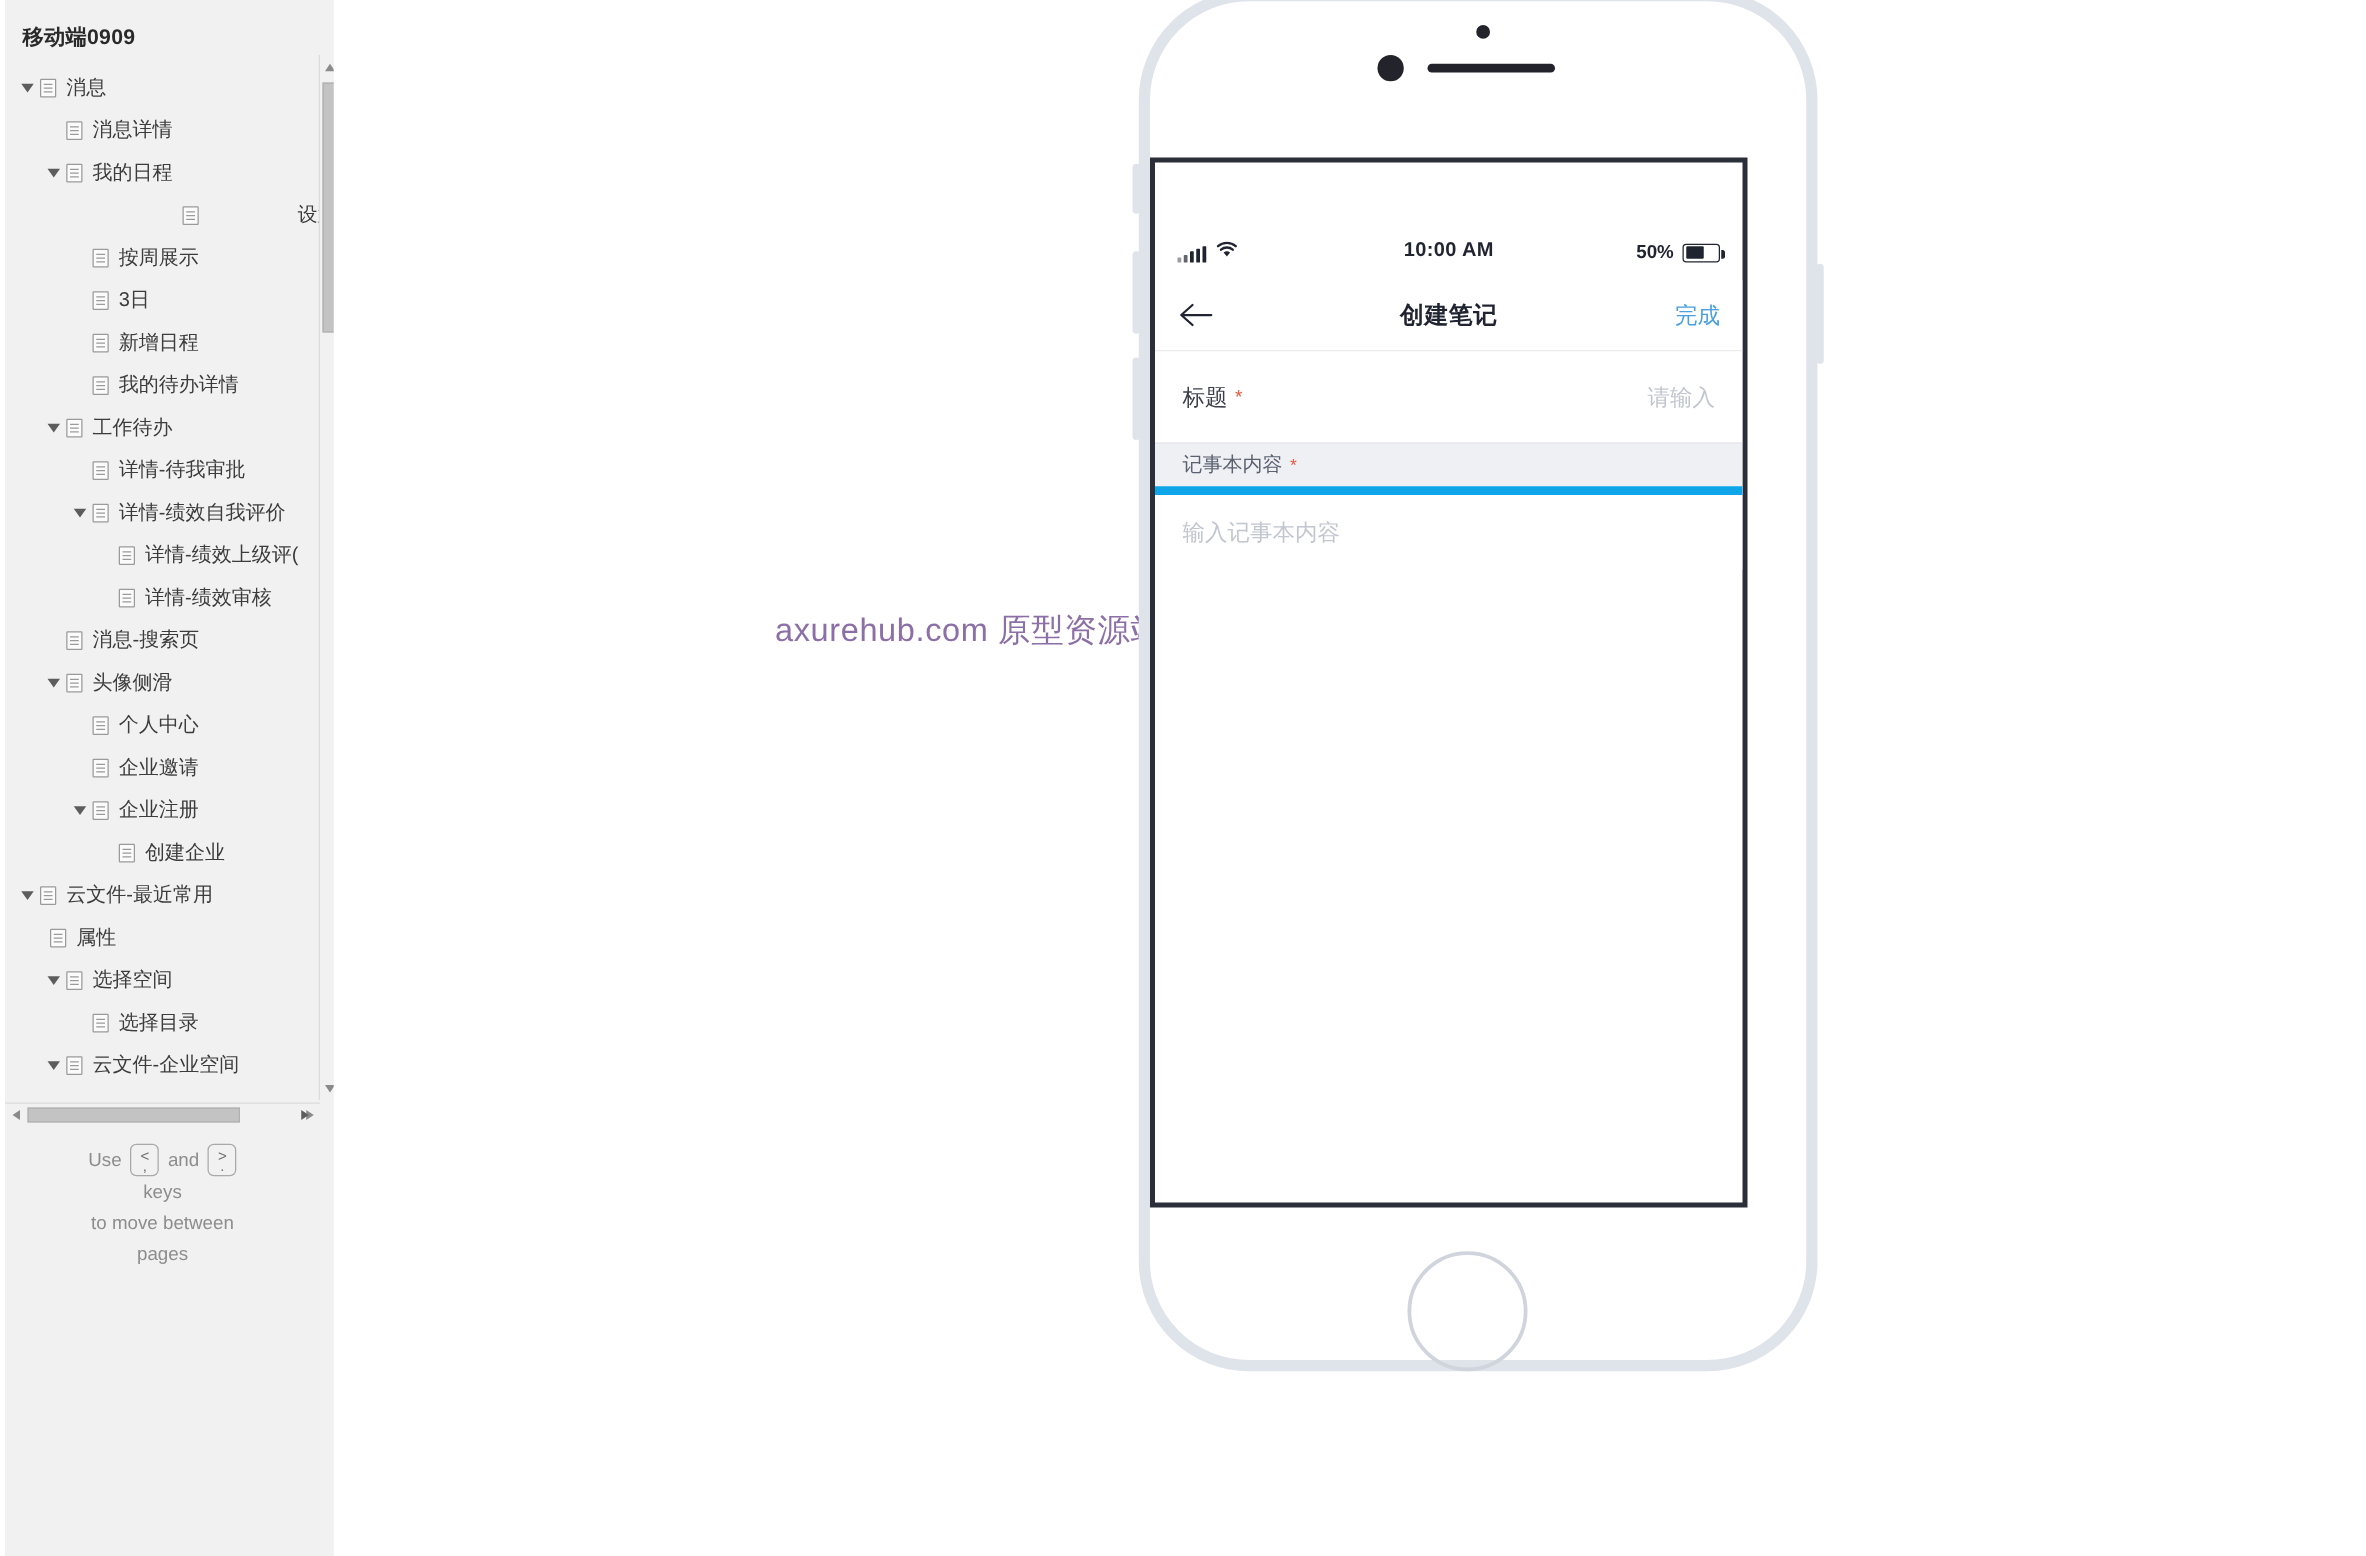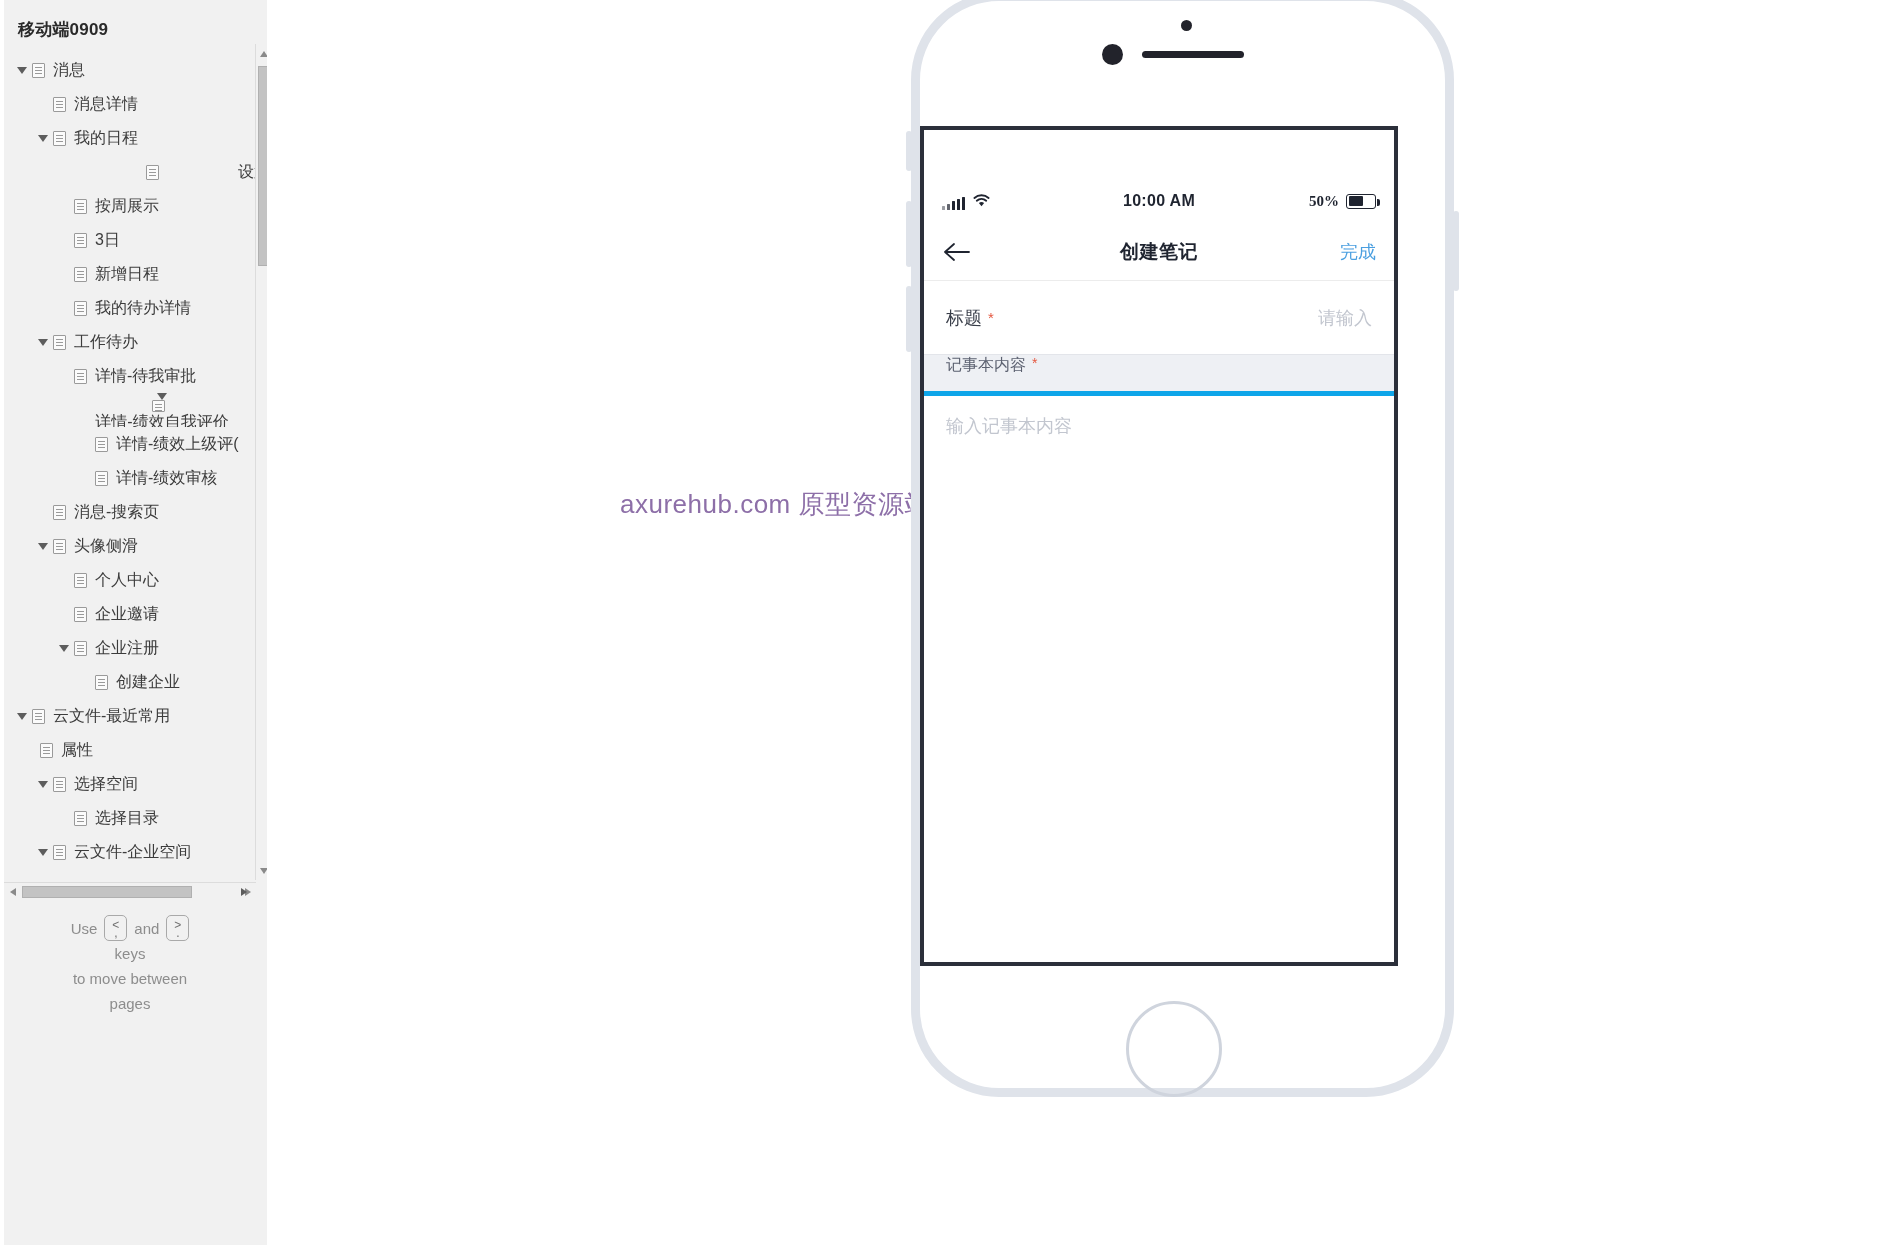--- a/index.html
+++ b/index.html
@@ -193,21 +193,21 @@
   .signal i { display: block; width: 3px; background: #1f2430; border-radius: .5px; }
   .signal i:nth-child(1) { height: 4px; opacity: .45; }
   .signal i:nth-child(2) { height: 6px; opacity: .7; }
   .signal i:nth-child(3) { height: 9px; }
   .signal i:nth-child(4) { height: 11px; }
   .signal i:nth-child(5) { height: 13px; }
   #sb-time {
     position: absolute; left: 0; right: 0; text-align: center;
     font-size: 16px; font-weight: bold; letter-spacing: .3px;
   }
-  #sb-right { margin-left: auto; display: flex; align-items: center; gap: 7px; font-size: 15px; font-family: Liberation Serif, serif; }
+  #sb-right { margin-left: auto; display: flex; align-items: flex-end; gap: 7px; font-size: 15px; }
   .battery {
     position: relative; width: 30px; height: 15px;
     border: 1.8px solid #1f2430; border-radius: 3px;
   }
   .battery::after {
     content: ""; position: absolute; right: -5px; top: 4px;
     width: 3px; height: 7px; background: #1f2430; border-radius: 0 2px 2px 0;
   }
   .battery > span {
     position: absolute; left: 1.5px; top: 1.5px; bottom: 1.5px;
@@ -232,25 +232,25 @@
     display: flex; align-items: center;
     height: 74px; padding: 0 22px;
     border-top: 1px solid #ececec;
     background: #fff;
   }
   .lbl { font-size: 18px; color: #3a3f4a; }
   .req { color: #e5573f; font-size: 15px; margin-left: 6px; }
   .row-title .ph { margin-left: auto; font-size: 18px; color: #c2c6cf; }
 
   .row-section {
-    display: flex; 
+    display: flex; align-items: center;
     height: 42px; padding: 0 22px;
     background: #eef0f4;
     border-top: 1px solid #e3e5ea;
-    border-bottom: 5px solid #0ea5e9;
+    border-bottom: 7px solid #0ea5e9;
   }
   .row-section .lbl { font-size: 16px; color: #5c6170; }
   .row-section .req { font-size: 14px; }
 
   #note-area {
     padding: 18px 22px; font-size: 18px; color: #c2c6cf; background: #fff;
   }
 </style>
 </head>
 <body>
@@ -311,21 +311,21 @@
             <span class="caret"></span>
           </span>
           <span class="pageicon"></span>
           <span class="tree-label">工作待办</span>
         </div>
         <div class="tree-row" style="padding-left: 50px;">
           <span class="tw"></span>
           <span class="pageicon"></span>
           <span class="tree-label">详情-待我审批</span>
         </div>
-        <div class="tree-row" style="padding-left: 50px; flex-direction: column;">
+        <div class="tree-row" style="padding-left: 50px;">
           <span class="tw">
             <span class="caret"></span>
           </span>
           <span class="pageicon"></span>
           <span class="tree-label">详情-绩效自我评价</span>
         </div>
         <div class="tree-row" style="padding-left: 71px;">
           <span class="tw"></span>
           <span class="pageicon"></span>
           <span class="tree-label">详情-绩效上级评(</span>

